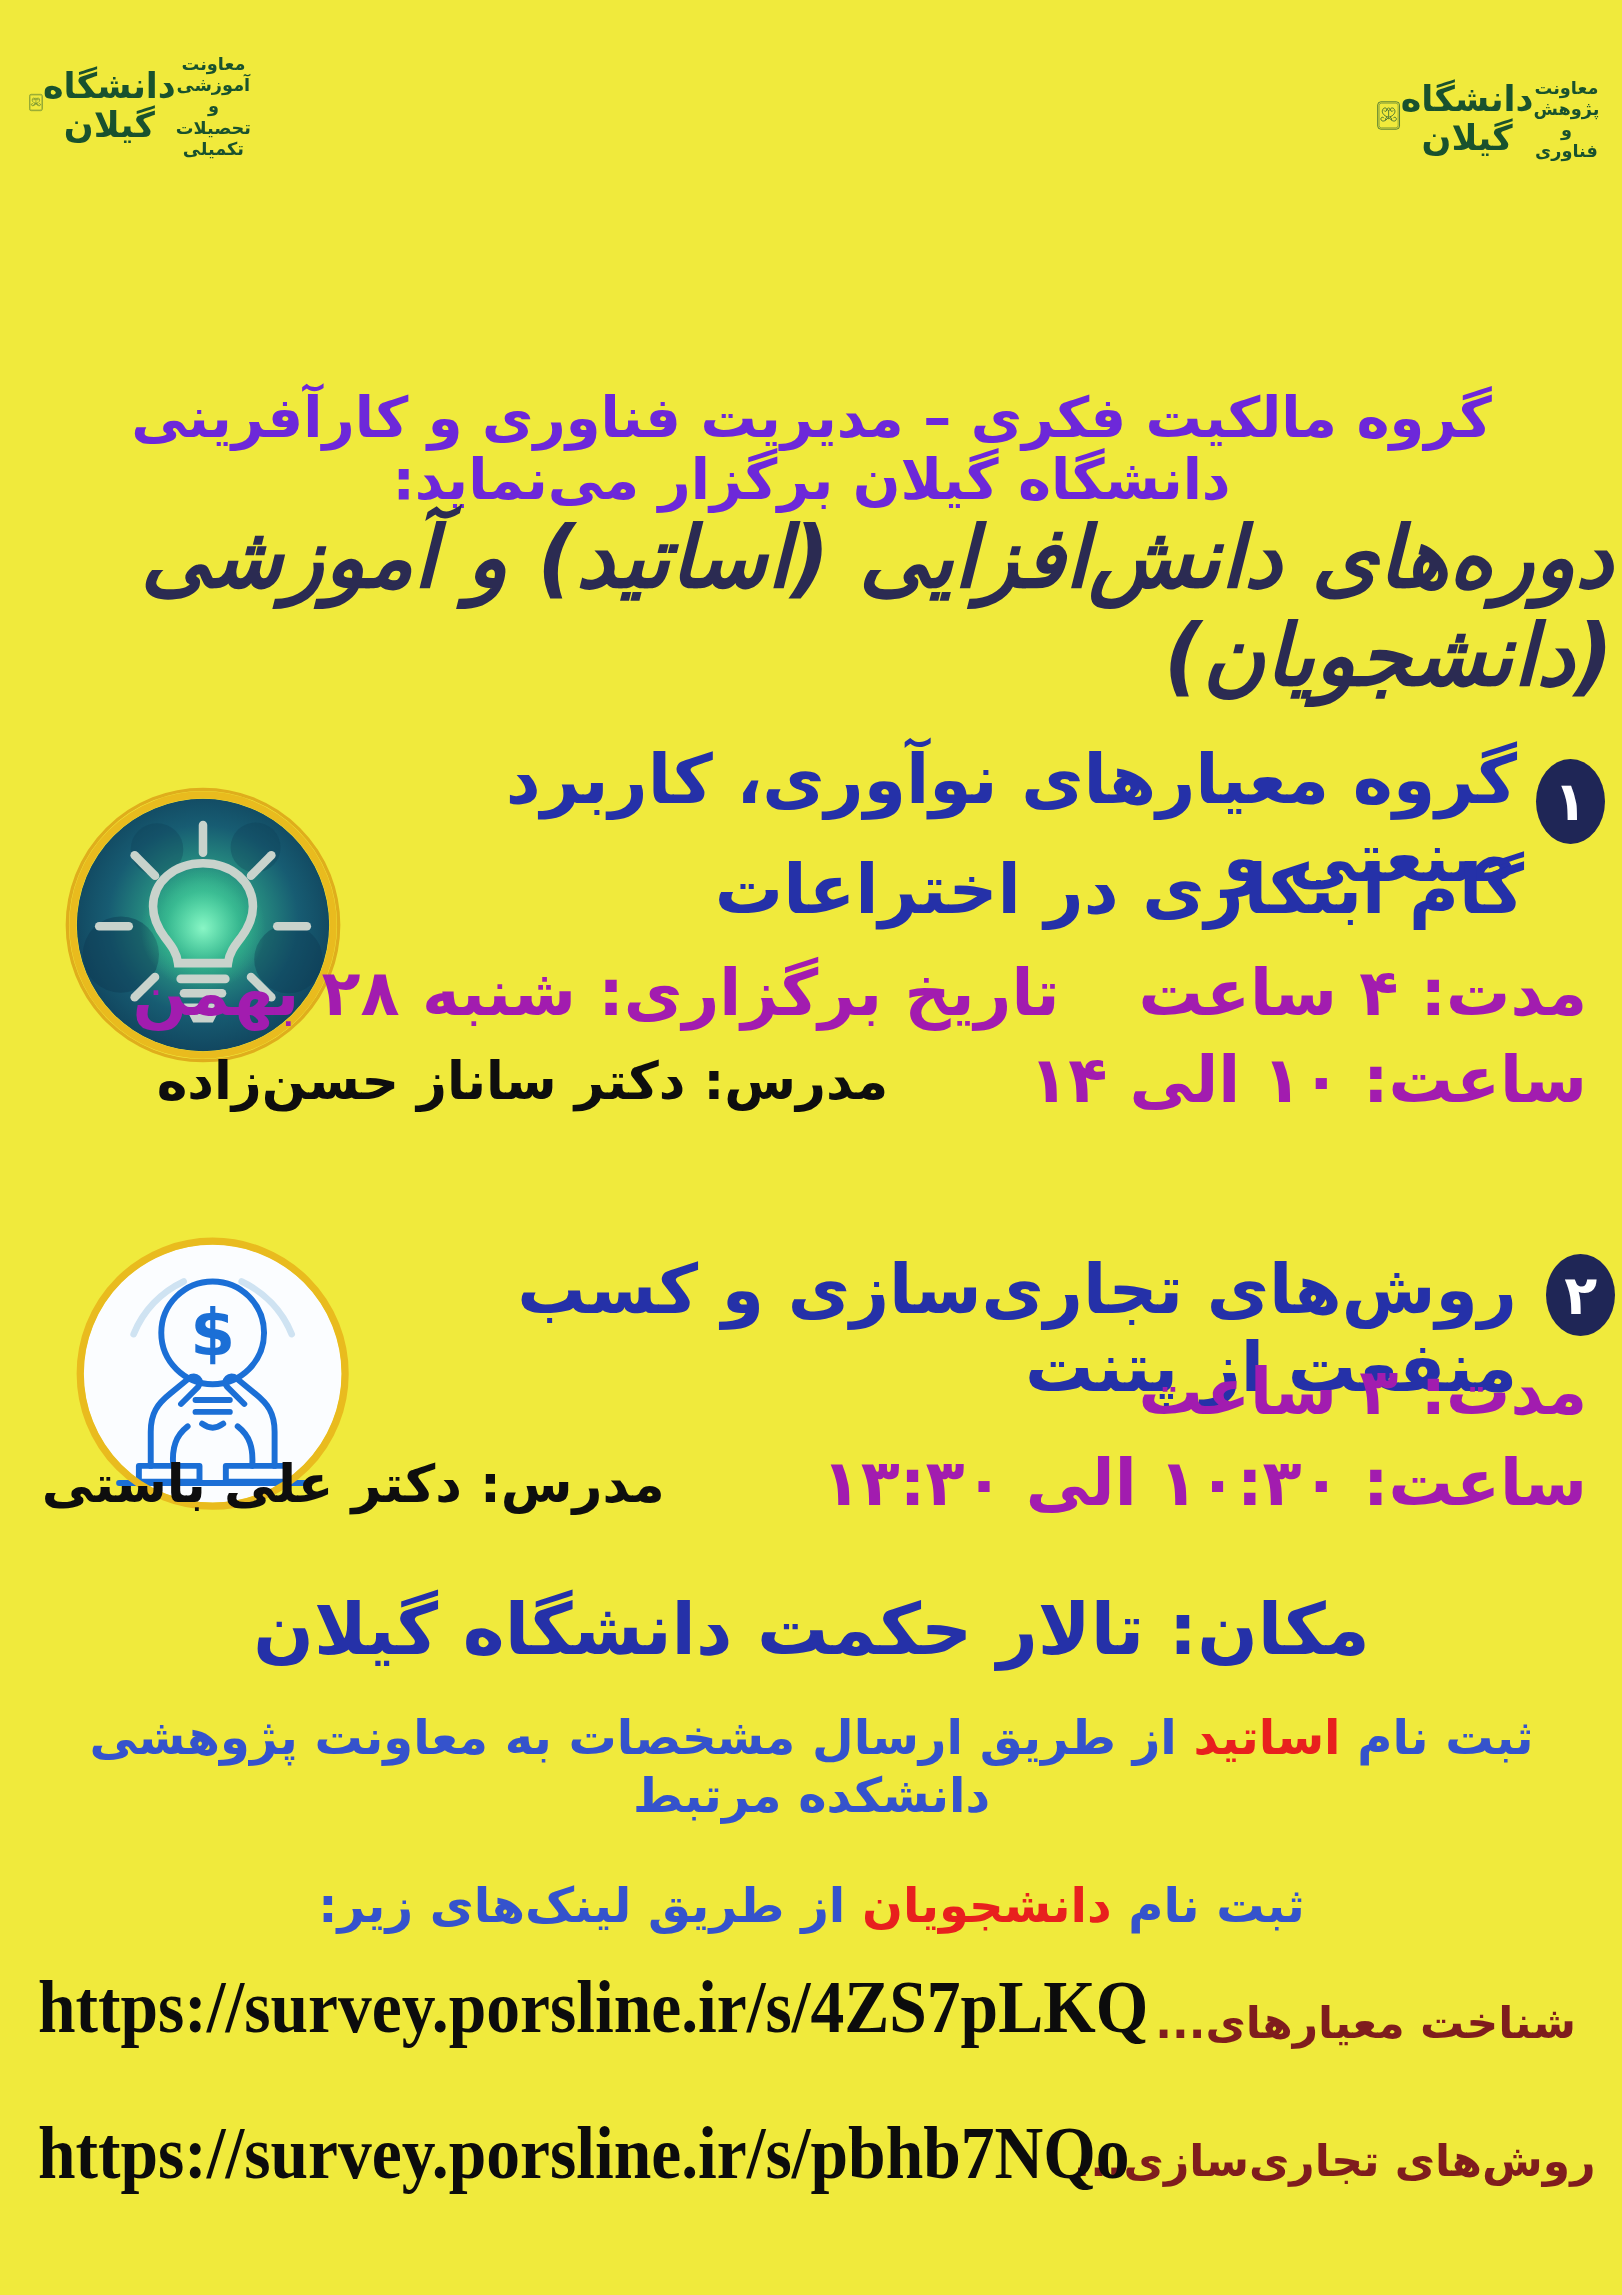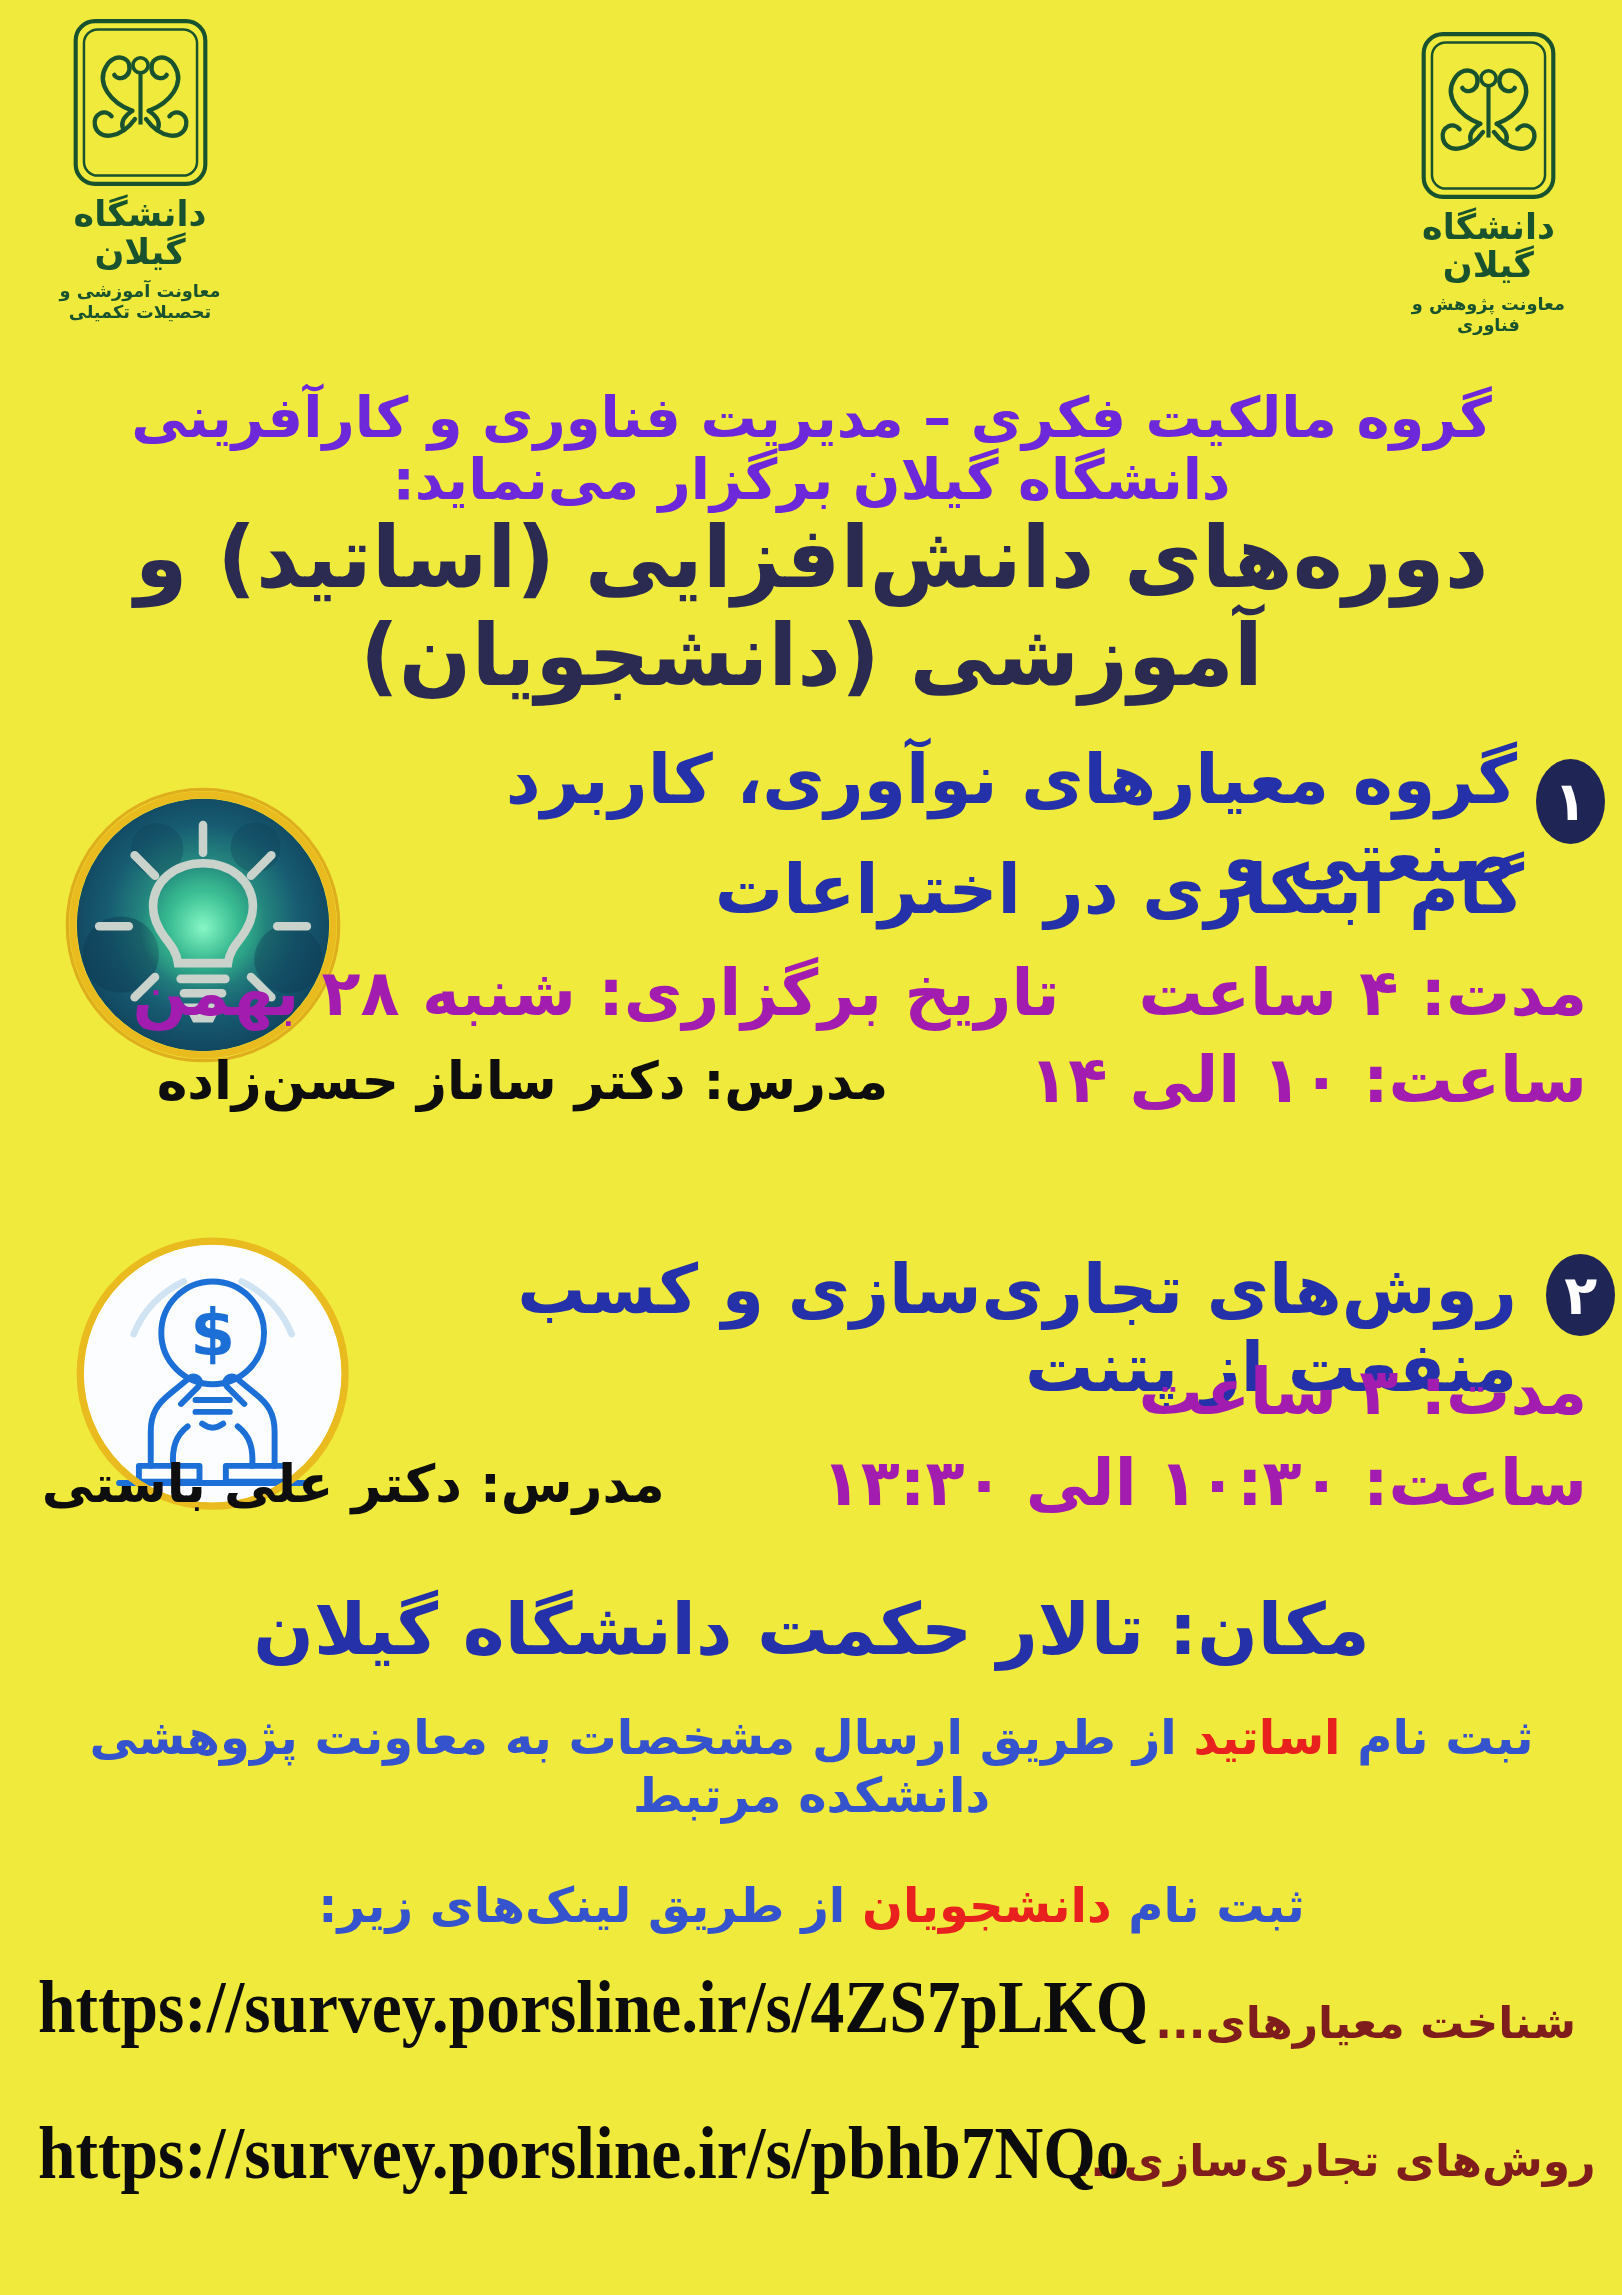--- a/index.html
+++ b/index.html
@@ -1,31 +1,31 @@
 <!DOCTYPE html>
 <html lang="fa" style="font-size:10.5px"><head>
 <meta charset="utf-8">
 <style>
   html,body{margin:0;padding:0;background:#F0EA3C;}
   body{width:1623px;height:2295px;position:relative;font-family:"DejaVu Sans",sans-serif;overflow:hidden;}
   #poster{position:absolute;inset:0;background:#F0EA3C;}
 
   
-  .logo{position:absolute;display:flex;flex-direction:column;align-items:center;color:#19522E;text-align:center;}
+  .logo{position:absolute;display:flex;flex-direction:row;align-items:center;color:#19522E;text-align:center;}
   .logo-left{left:29px;top:17px;width:222px;}
   .logo-right{right:23.6px;top:30px;width:222px;}
   .logo svg{width:139px;height:171px;}
   .logo-title{font-size:35px;font-weight:800;direction:rtl;margin-top:6.5px;line-height:1.1;}
   .logo-sub{font-size:17.7px;font-weight:800;direction:rtl;margin-top:9.2px;line-height:1.2;}
 
   
   .organizer{position:absolute;top:387px;left:33px;right:33px;text-align:center;direction:rtl;
     font-size:56px;font-weight:800;color:#6d28d9;line-height:1.1;}
-  .main-title{position:absolute;top:509px;left:9.8px;right:9.8px;margin:0;text-align:center;direction:rtl;
-    font-size:85px;font-weight:800;color:#2B2B52;line-height:1.15;}
+  .main-title{position:absolute;top:509px;left:9.8px;right:9.8px;margin:0;text-align:right;direction:rtl;
+    font-size:85px;font-weight:800;color:#2B2B52;line-height:1.15;font-style:italic;}
 
   
   .ctitle{position:absolute;left:366px;text-align:right;direction:rtl;font-size:68px;font-weight:800;
     color:#2531A8;line-height:1.15;}
   .pos-c1t1{top:741px;right:106px;}
   .pos-c1t2{top:851px;right:99px;}
   .pos-c2t1{top:1251px;right:106px;}
   .badge{position:absolute;background:#1F2656;color:#FFFFFF;border-radius:50%;
     display:flex;align-items:center;justify-content:center;font-weight:800;}
   .b1{width:69px;height:85px;top:759px;right:18.3px;font-size:54px;}

